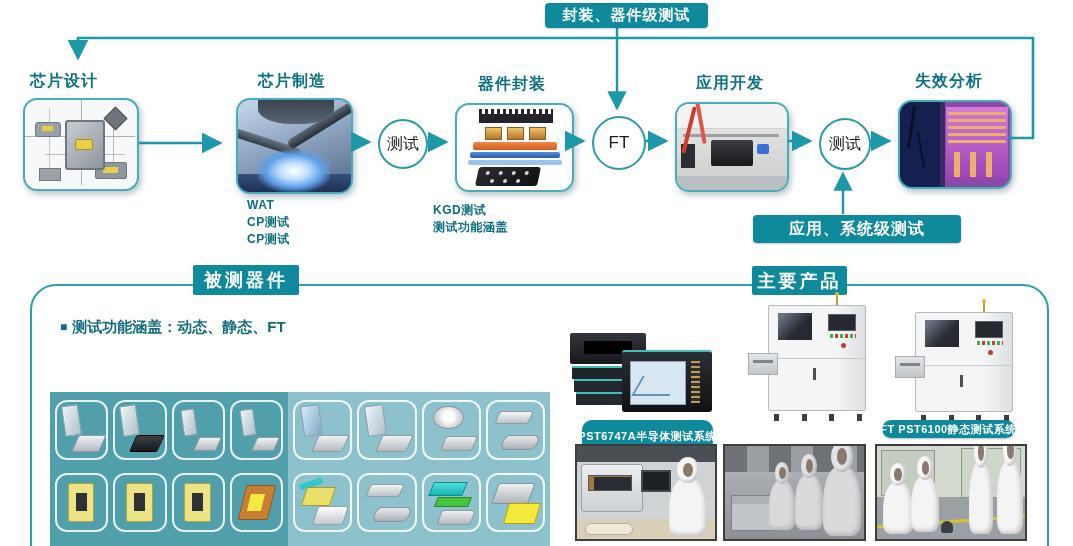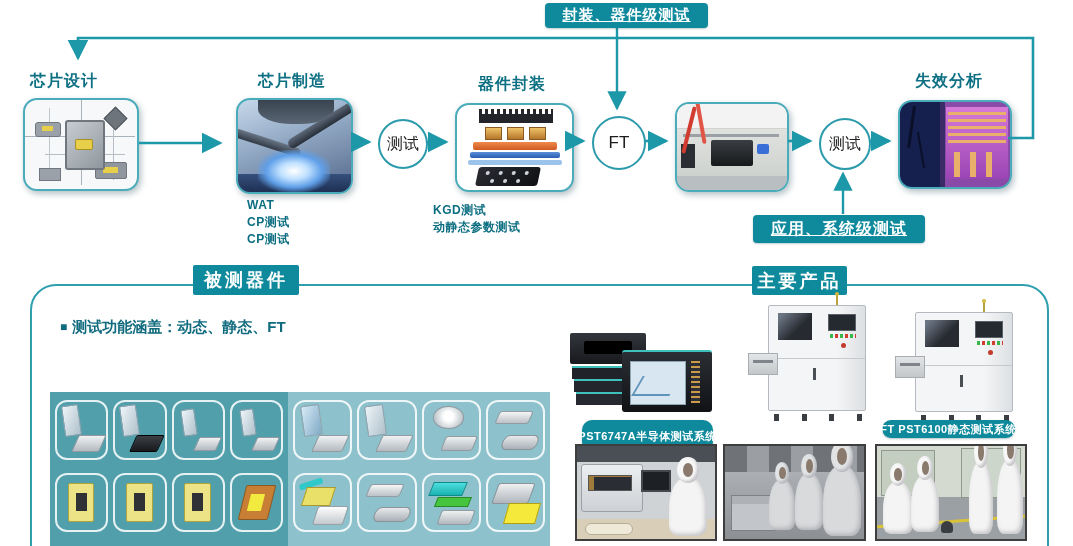--- a/index.html
+++ b/index.html
@@ -14,21 +14,21 @@
     position:relative;width:1073px;height:546px;background:#fff;overflow:hidden;
     font-family:"Liberation Sans","DejaVu Sans",sans-serif;
   }
   .abs{position:absolute;}
   i{display:block;position:absolute;font-style:normal;}
 
   
   .banner{
     background:var(--teal);color:#fff;font-weight:bold;font-size:15px;
     display:flex;align-items:center;justify-content:center;border-radius:4px;
-    letter-spacing:1px;box-shadow:0 1px 2px rgba(0,60,70,.25);text-decoration:underline;
+    letter-spacing:1px;box-shadow:0 1px 2px rgba(0,60,70,.25);
   }
   .stage-label{font-weight:bold;color:var(--darktext);font-size:16px;text-align:center;width:120px;letter-spacing:1px;}
   .imgbox{
     border:2px solid var(--boxborder);border-radius:14px;background:#fff;overflow:hidden;
     box-shadow:2px 3px 6px rgba(90,120,130,.45);
   }
   .circle{
     border:2px solid #2b9aab;border-radius:50%;background:#fff;color:#1c1c1c;
     display:flex;align-items:center;justify-content:center;font-size:16px;font-weight:500;
   }
@@ -202,25 +202,26 @@
     <path d="M139 143 L220 143" fill="none" stroke="#1d98a8" stroke-width="2.6" marker-end="url(#ah)"></path>
     <path d="M351 142 L369 142" fill="none" stroke="#1d98a8" stroke-width="2.6" marker-end="url(#ah)"></path>
     <path d="M426 142 L446 142" fill="none" stroke="#1d98a8" stroke-width="2.6" marker-end="url(#ah)"></path>
     <path d="M573 141 L583 141" fill="none" stroke="#1d98a8" stroke-width="2.6" marker-end="url(#ah)"></path>
     <path d="M644 141 L666 141" fill="none" stroke="#1d98a8" stroke-width="2.6" marker-end="url(#ah)"></path>
     <path d="M788 141 L810 141" fill="none" stroke="#1d98a8" stroke-width="2.6" marker-end="url(#ah)"></path>
     <path d="M869 141 L889 141" fill="none" stroke="#1d98a8" stroke-width="2.6" marker-end="url(#ah)"></path>
   </svg>
 
   <div class="abs banner z4" style="left:545px;top:3px;width:163px;height:25px;">封装、器件级测试</div>
-  <div class="abs banner z4" style="left:753px;top:215px;width:172px;height:28px;font-size:16px;">应用、系统级测试</div>
+  <div class="abs banner z4" style="left:753px;top:215px;width:208px;height:28px;font-size:16px;">应用、系统级测试</div>
 
   <div class="abs stage-label z2" style="left:4px;top:71px;">芯片设计</div>
   <div class="abs stage-label z2" style="left:232px;top:71px;">芯片制造</div>
   <div class="abs stage-label z2" style="left:452px;top:74px;">器件封装</div>
+  <div class="abs stage-label z2" style="left:670px;top:73px;">应用开发</div>
   <div class="abs stage-label z2" style="left:889px;top:71px;">失效分析</div>
 
   <div class="abs imgbox ill-design z2" style="left:23px;top:98px;width:112px;height:89px;">
     <i class="tr1"></i>
       <i class="tr2"></i>
       <i class="tr3"></i>
       <i class="tr4"></i>
       <i class="tr5"></i>
     <i class="ca"></i>
       <i class="cb"></i>
@@ -268,21 +269,21 @@
   <div class="abs circle z4" style="left:592px;top:116px;width:50px;height:50px;font-size:17px;">FT</div>
   <div class="abs circle z4" style="left:819px;top:118px;width:48px;height:48px;">测试</div>
 
   <div class="abs subtests z2" style="left:247px;top:197px;">
     <div>WAT</div>
     <div>CP测试</div>
     <div>CP测试</div>
   </div>
   <div class="abs subtests center z2" style="left:433px;top:202px;width:160px;">
     <div>KGD测试</div>
-    <div>动静态参数测试</div>
+    <div>测试功能涵盖</div>
   </div>
 
   <div class="abs big-frame"></div>
   <div class="abs sec-header z2" style="left:193px;top:265px;width:106px;height:30px;">被测器件</div>
   <div class="abs sec-header z2" style="left:752px;top:266px;width:95px;height:29px;">主要产品</div>
 
   <div class="abs dut-text z2">
     <div class="bullet"><span class="bm">■</span><span>测试功能涵盖：动态、静态、FT</span></div>
   </div>
 

